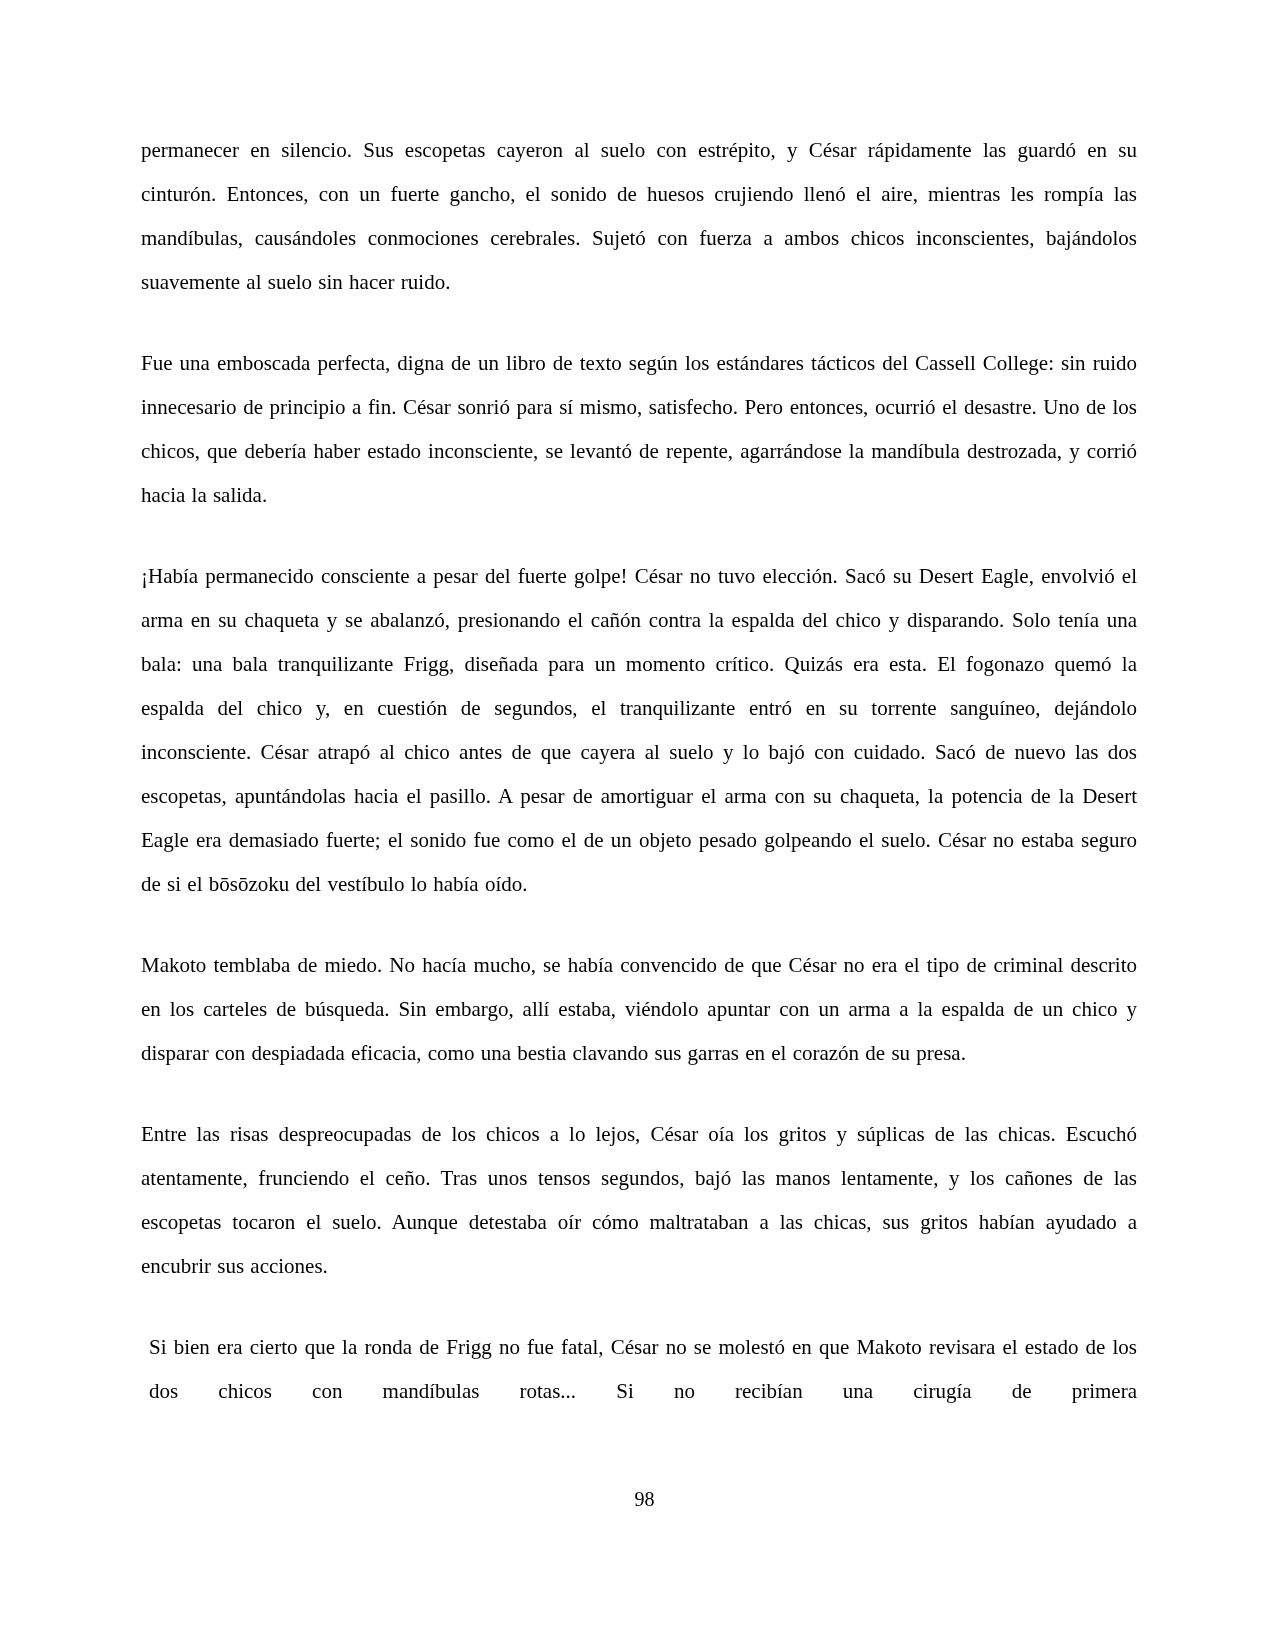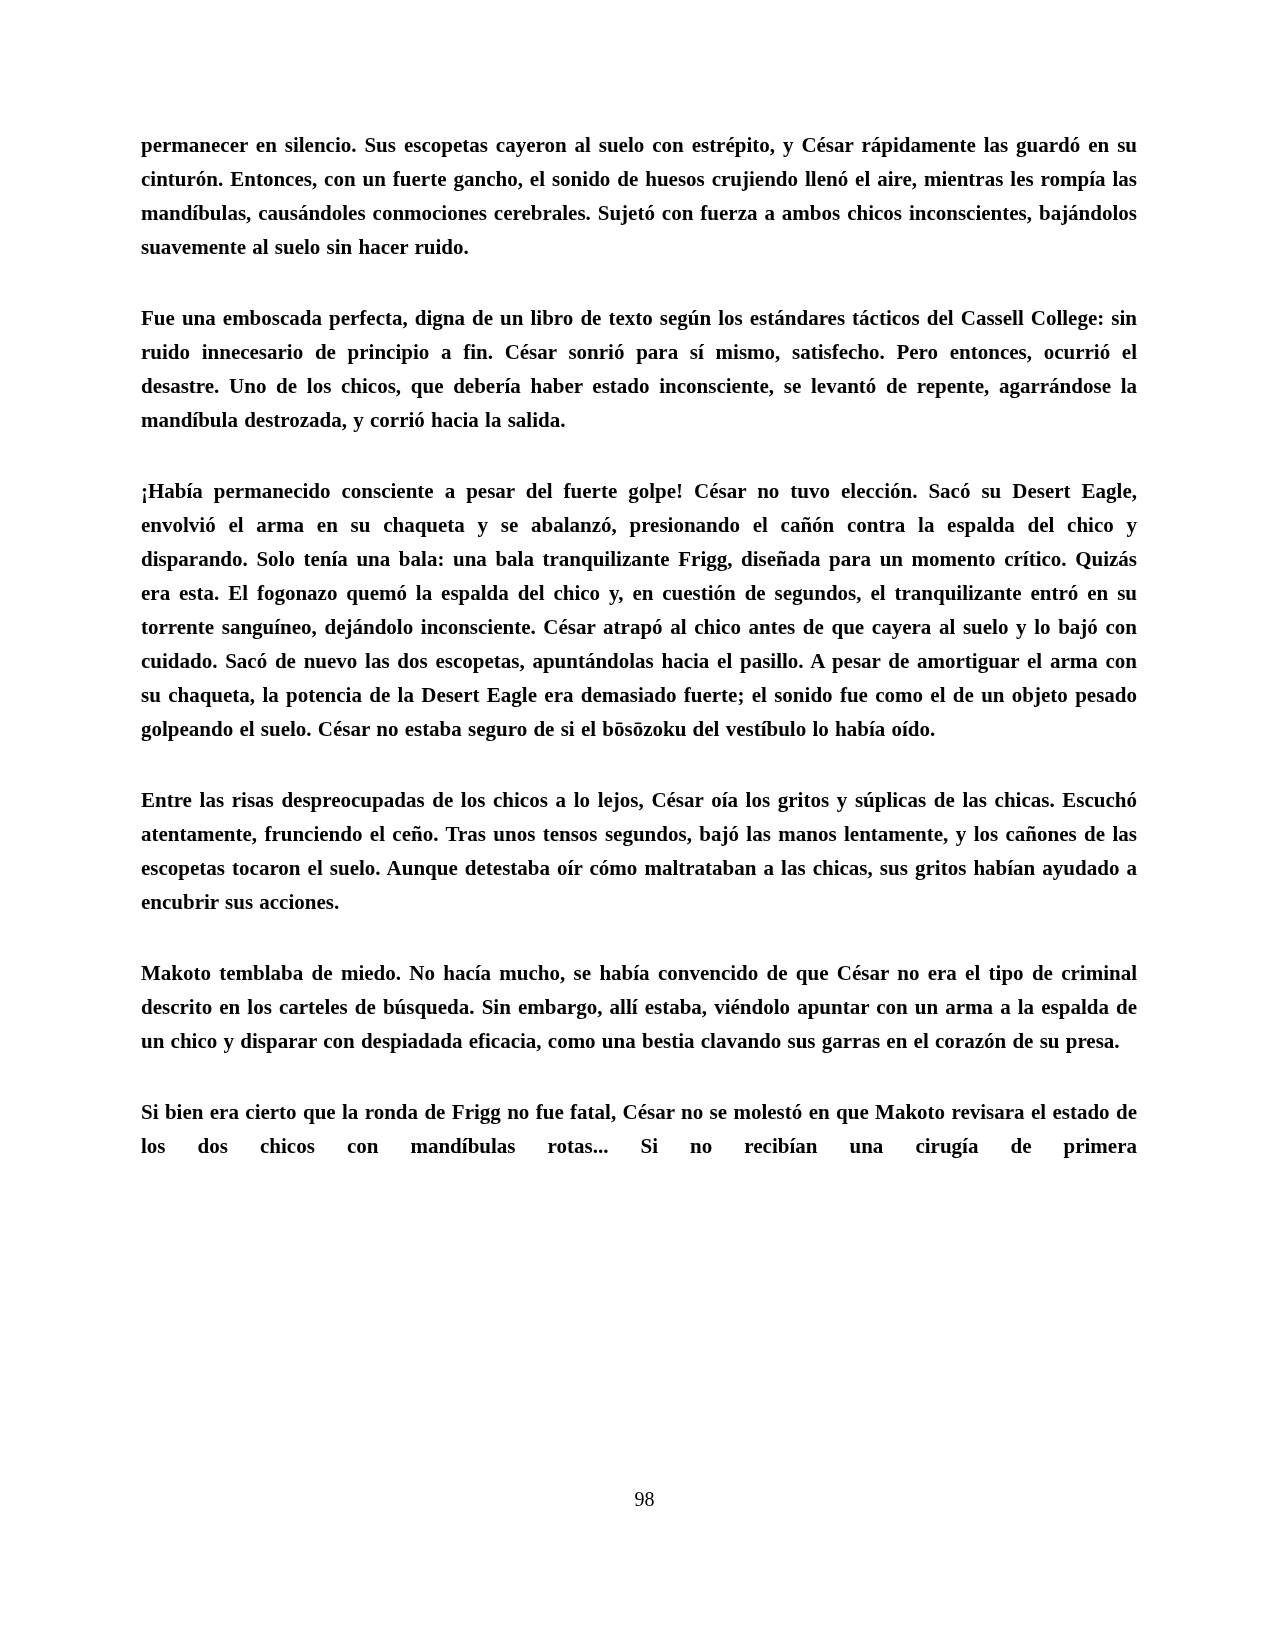--- a/index.html
+++ b/index.html
@@ -19,45 +19,45 @@
   }
   .text-block {
     position: absolute;
     top: 128px;
     left: 141px;
     width: 996px;
   }
   .text-block p {
     margin: 0 0 37px 0;
     font-size: 21px;
-    line-height: 34px;
+    line-height: 44px;
     text-align: justify;
     text-justify: inter-word;
     word-spacing: 1px;
-    font-weight: bold;
   }
   .text-block p.justify-last {
     text-align-last: justify;
+    margin-left: 8px;
   }
   .page-number {
     position: absolute;
     top: 1487px;
     left: 7px;
     width: 100%;
     text-align: center;
     font-size: 20px;
     line-height: 24px;
   }
 </style>
 </head>
 <body>
 
 <div class="page">
   <div class="text-block">
     <p>permanecer en silencio. Sus escopetas cayeron al suelo con estrépito, y César rápidamente las guardó en su cinturón. Entonces, con un fuerte gancho, el sonido de huesos crujiendo llenó el aire, mientras les rompía las mandíbulas, causándoles conmociones cerebrales. Sujetó con fuerza a ambos chicos inconscientes, bajándolos suavemente al suelo sin hacer ruido.</p>
     <p>Fue una emboscada perfecta, digna de un libro de texto según los estándares tácticos del Cassell College: sin ruido innecesario de principio a fin. César sonrió para sí mismo, satisfecho. Pero entonces, ocurrió el desastre. Uno de los chicos, que debería haber estado inconsciente, se levantó de repente, agarrándose la mandíbula destrozada, y corrió hacia la salida.</p>
     <p>¡Había permanecido consciente a pesar del fuerte golpe! César no tuvo elección. Sacó su Desert Eagle, envolvió el arma en su chaqueta y se abalanzó, presionando el cañón contra la espalda del chico y disparando. Solo tenía una bala: una bala tranquilizante Frigg, diseñada para un momento crítico. Quizás era esta. El fogonazo quemó la espalda del chico y, en cuestión de segundos, el tranquilizante entró en su torrente sanguíneo, dejándolo inconsciente. César atrapó al chico antes de que cayera al suelo y lo bajó con cuidado. Sacó de nuevo las dos escopetas, apuntándolas hacia el pasillo. A pesar de amortiguar el arma con su chaqueta, la potencia de la Desert Eagle era demasiado fuerte; el sonido fue como el de un objeto pesado golpeando el suelo. César no estaba seguro de si el bōsōzoku del vestíbulo lo había oído.</p>
+    <p>Makoto temblaba de miedo. No hacía mucho, se había convencido de que César no era el tipo de criminal descrito en los carteles de búsqueda. Sin embargo, allí estaba, viéndolo apuntar con un arma a la espalda de un chico y disparar con despiadada eficacia, como una bestia clavando sus garras en el corazón de su presa.</p>
     <p>Entre las risas despreocupadas de los chicos a lo lejos, César oía los gritos y súplicas de las chicas. Escuchó atentamente, frunciendo el ceño. Tras unos tensos segundos, bajó las manos lentamente, y los cañones de las escopetas tocaron el suelo. Aunque detestaba oír cómo maltrataban a las chicas, sus gritos habían ayudado a encubrir sus acciones.</p>
-    <p>Makoto temblaba de miedo. No hacía mucho, se había convencido de que César no era el tipo de criminal descrito en los carteles de búsqueda. Sin embargo, allí estaba, viéndolo apuntar con un arma a la espalda de un chico y disparar con despiadada eficacia, como una bestia clavando sus garras en el corazón de su presa.</p>
     <p class="justify-last">Si bien era cierto que la ronda de Frigg no fue fatal, César no se molestó en que Makoto revisara el estado de los dos chicos con mandíbulas rotas... Si no recibían una cirugía de primera</p>
   </div>
   <div class="page-number">98</div>
 </div>
 
 </body></html>

